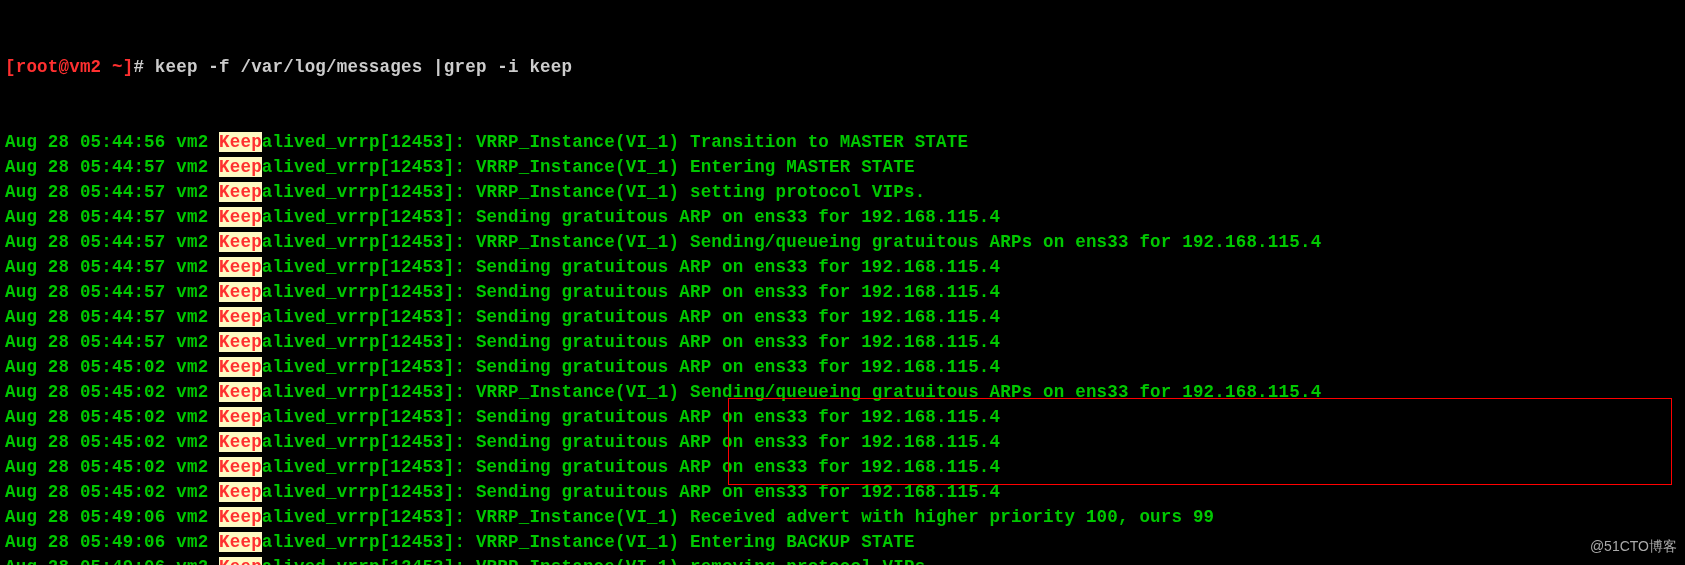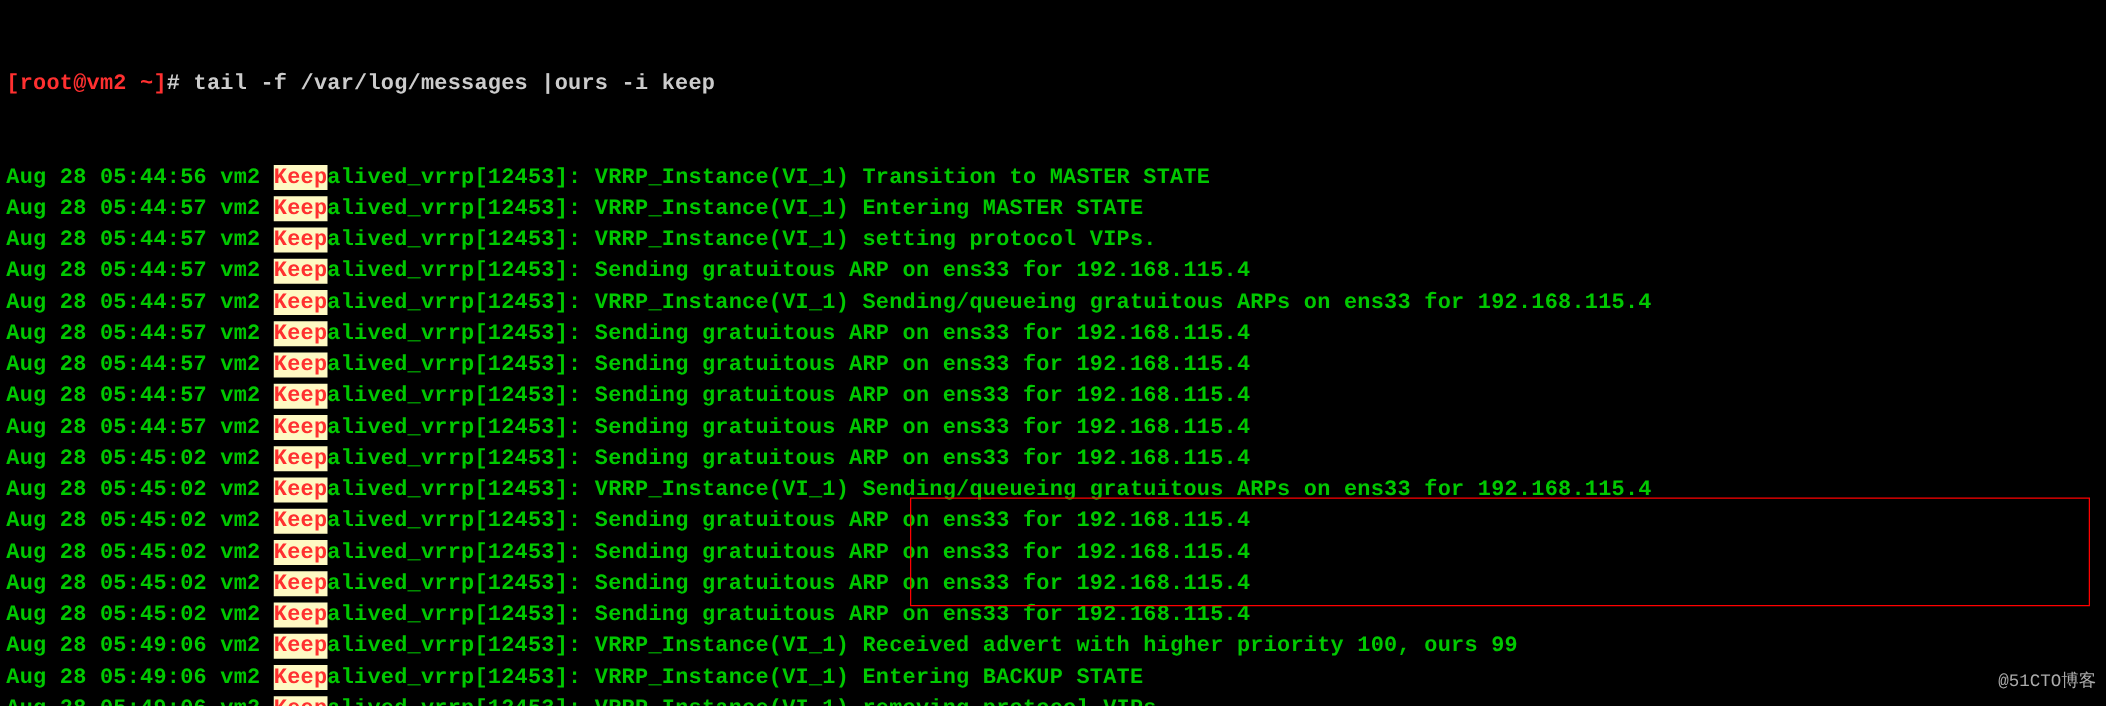--- a/index.html
+++ b/index.html
@@ -28,28 +28,28 @@
   .redbox {
     position: absolute;
     border: 1px solid #ff0000;
     pointer-events: none;
   }
   .watermark {
     position: absolute;
     right: 8px;
     bottom: 6px;
     color: #aaa;
-    font-family: Liberation Mono, monospace;
+    font-family: Liberation Sans, sans-serif;
     font-size: 14px;
     font-weight: normal;
     letter-spacing: 0;
   }
 </style>
 </head>
 <body>
 
 <div class="term">
-  <span class="line"><span class="red">[root@vm2 ~]</span><span class="white"># </span><span class="white">tail -f /var/log/messages |ours -i keep</span></span>
+  <span class="line"><span class="red">[root@vm2 ~]</span><span class="white"># </span><span class="white">keep -f /var/log/messages |grep -i keep</span></span>
   <div id="log-lines"><span class="line"><span class="green">Aug 28 05:44:56 vm2 </span><span class="hl">Keep</span><span class="green">alived_vrrp[12453]: VRRP_Instance(VI_1) Transition to MASTER STATE</span></span><span class="line"><span class="green">Aug 28 05:44:57 vm2 </span><span class="hl">Keep</span><span class="green">alived_vrrp[12453]: VRRP_Instance(VI_1) Entering MASTER STATE</span></span><span class="line"><span class="green">Aug 28 05:44:57 vm2 </span><span class="hl">Keep</span><span class="green">alived_vrrp[12453]: VRRP_Instance(VI_1) setting protocol VIPs.</span></span><span class="line"><span class="green">Aug 28 05:44:57 vm2 </span><span class="hl">Keep</span><span class="green">alived_vrrp[12453]: Sending gratuitous ARP on ens33 for 192.168.115.4</span></span><span class="line"><span class="green">Aug 28 05:44:57 vm2 </span><span class="hl">Keep</span><span class="green">alived_vrrp[12453]: VRRP_Instance(VI_1) Sending/queueing gratuitous ARPs on ens33 for 192.168.115.4</span></span><span class="line"><span class="green">Aug 28 05:44:57 vm2 </span><span class="hl">Keep</span><span class="green">alived_vrrp[12453]: Sending gratuitous ARP on ens33 for 192.168.115.4</span></span><span class="line"><span class="green">Aug 28 05:44:57 vm2 </span><span class="hl">Keep</span><span class="green">alived_vrrp[12453]: Sending gratuitous ARP on ens33 for 192.168.115.4</span></span><span class="line"><span class="green">Aug 28 05:44:57 vm2 </span><span class="hl">Keep</span><span class="green">alived_vrrp[12453]: Sending gratuitous ARP on ens33 for 192.168.115.4</span></span><span class="line"><span class="green">Aug 28 05:44:57 vm2 </span><span class="hl">Keep</span><span class="green">alived_vrrp[12453]: Sending gratuitous ARP on ens33 for 192.168.115.4</span></span><span class="line"><span class="green">Aug 28 05:45:02 vm2 </span><span class="hl">Keep</span><span class="green">alived_vrrp[12453]: Sending gratuitous ARP on ens33 for 192.168.115.4</span></span><span class="line"><span class="green">Aug 28 05:45:02 vm2 </span><span class="hl">Keep</span><span class="green">alived_vrrp[12453]: VRRP_Instance(VI_1) Sending/queueing gratuitous ARPs on ens33 for 192.168.115.4</span></span><span class="line"><span class="green">Aug 28 05:45:02 vm2 </span><span class="hl">Keep</span><span class="green">alived_vrrp[12453]: Sending gratuitous ARP on ens33 for 192.168.115.4</span></span><span class="line"><span class="green">Aug 28 05:45:02 vm2 </span><span class="hl">Keep</span><span class="green">alived_vrrp[12453]: Sending gratuitous ARP on ens33 for 192.168.115.4</span></span><span class="line"><span class="green">Aug 28 05:45:02 vm2 </span><span class="hl">Keep</span><span class="green">alived_vrrp[12453]: Sending gratuitous ARP on ens33 for 192.168.115.4</span></span><span class="line"><span class="green">Aug 28 05:45:02 vm2 </span><span class="hl">Keep</span><span class="green">alived_vrrp[12453]: Sending gratuitous ARP on ens33 for 192.168.115.4</span></span><span class="line"><span class="green">Aug 28 05:49:06 vm2 </span><span class="hl">Keep</span><span class="green">alived_vrrp[12453]: VRRP_Instance(VI_1) Received advert with higher priority 100, ours 99</span></span><span class="line"><span class="green">Aug 28 05:49:06 vm2 </span><span class="hl">Keep</span><span class="green">alived_vrrp[12453]: VRRP_Instance(VI_1) Entering BACKUP STATE</span></span><span class="line"><span class="green">Aug 28 05:49:06 vm2 </span><span class="hl">Keep</span><span class="green">alived_vrrp[12453]: VRRP_Instance(VI_1) removing protocol VIPs.</span></span></div>
 </div>
 
 <div class="redbox" style="left: 728px; top: 398px; width: 942px; height: 85px;"></div>
 <div class="watermark">@51CTO博客</div>
 
 </body></html>

